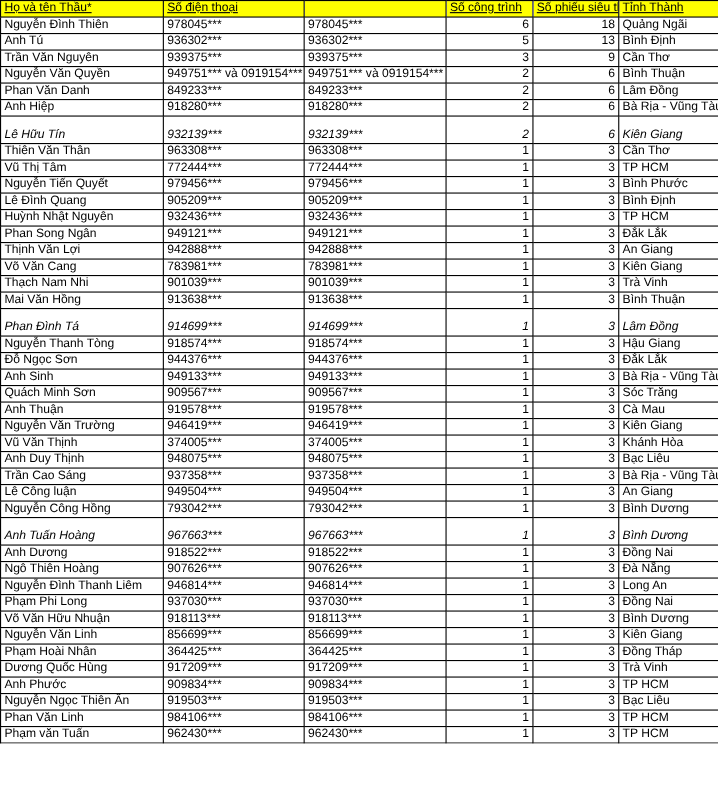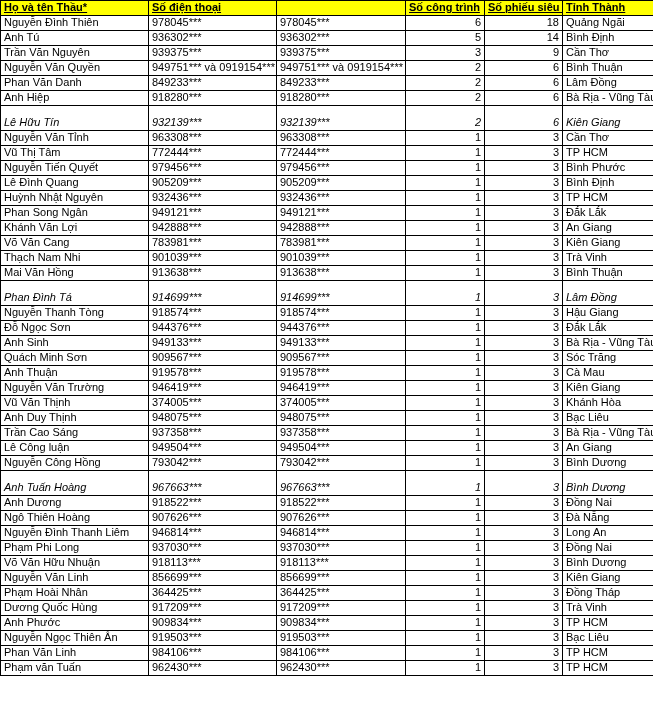--- a/index.html
+++ b/index.html
@@ -23,21 +23,21 @@
     vertical-align: bottom;
     font-size: 11px;
     line-height: 13px;
     padding: 0 3px 1px 3px;
     color: #000000;
   }
   thead tr { height: 14px; }
   thead th {
     background: #FFFF00;
     text-align: left;
-    font-weight: bold;
+    font-weight: normal;
     text-decoration: underline;
   }
   tbody tr { height: 14.7px; }
   tbody tr.tall { height: 25px; font-style: italic; }
   td.num { text-align: right; }
   td.txt { text-align: left; }
 </style>
 </head>
 <body>
 
@@ -67,21 +67,21 @@
         <td class="txt">978045***</td>
         <td class="num">6</td>
         <td class="num">18</td>
         <td class="txt">Quảng Ngãi</td>
       </tr>
       <tr>
         <td class="txt">Anh Tú</td>
         <td class="txt">936302***</td>
         <td class="txt">936302***</td>
         <td class="num">5</td>
-        <td class="num">14</td>
+        <td class="num">13</td>
         <td class="txt">Bình Định</td>
       </tr>
       <tr>
         <td class="txt">Trần Văn Nguyên</td>
         <td class="txt">939375***</td>
         <td class="txt">939375***</td>
         <td class="num">3</td>
         <td class="num">9</td>
         <td class="txt">Cần Thơ</td>
       </tr>
@@ -111,21 +111,21 @@
       </tr>
       <tr class="tall">
         <td class="txt">Lê Hữu Tín</td>
         <td class="txt">932139***</td>
         <td class="txt">932139***</td>
         <td class="num">2</td>
         <td class="num">6</td>
         <td class="txt">Kiên Giang</td>
       </tr>
       <tr>
-        <td class="txt">Nguyễn Văn Tỉnh</td>
+        <td class="txt">Thiên Văn Thân</td>
         <td class="txt">963308***</td>
         <td class="txt">963308***</td>
         <td class="num">1</td>
         <td class="num">3</td>
         <td class="txt">Cần Thơ</td>
       </tr>
       <tr>
         <td class="txt">Vũ Thị Tâm</td>
         <td class="txt">772444***</td>
         <td class="txt">772444***</td>
@@ -159,21 +159,21 @@
       </tr>
       <tr>
         <td class="txt">Phan Song Ngân</td>
         <td class="txt">949121***</td>
         <td class="txt">949121***</td>
         <td class="num">1</td>
         <td class="num">3</td>
         <td class="txt">Đắk Lắk</td>
       </tr>
       <tr>
-        <td class="txt">Khánh Văn Lợi</td>
+        <td class="txt">Thịnh Văn Lợi</td>
         <td class="txt">942888***</td>
         <td class="txt">942888***</td>
         <td class="num">1</td>
         <td class="num">3</td>
         <td class="txt">An Giang</td>
       </tr>
       <tr>
         <td class="txt">Võ Văn Cang</td>
         <td class="txt">783981***</td>
         <td class="txt">783981***</td>

